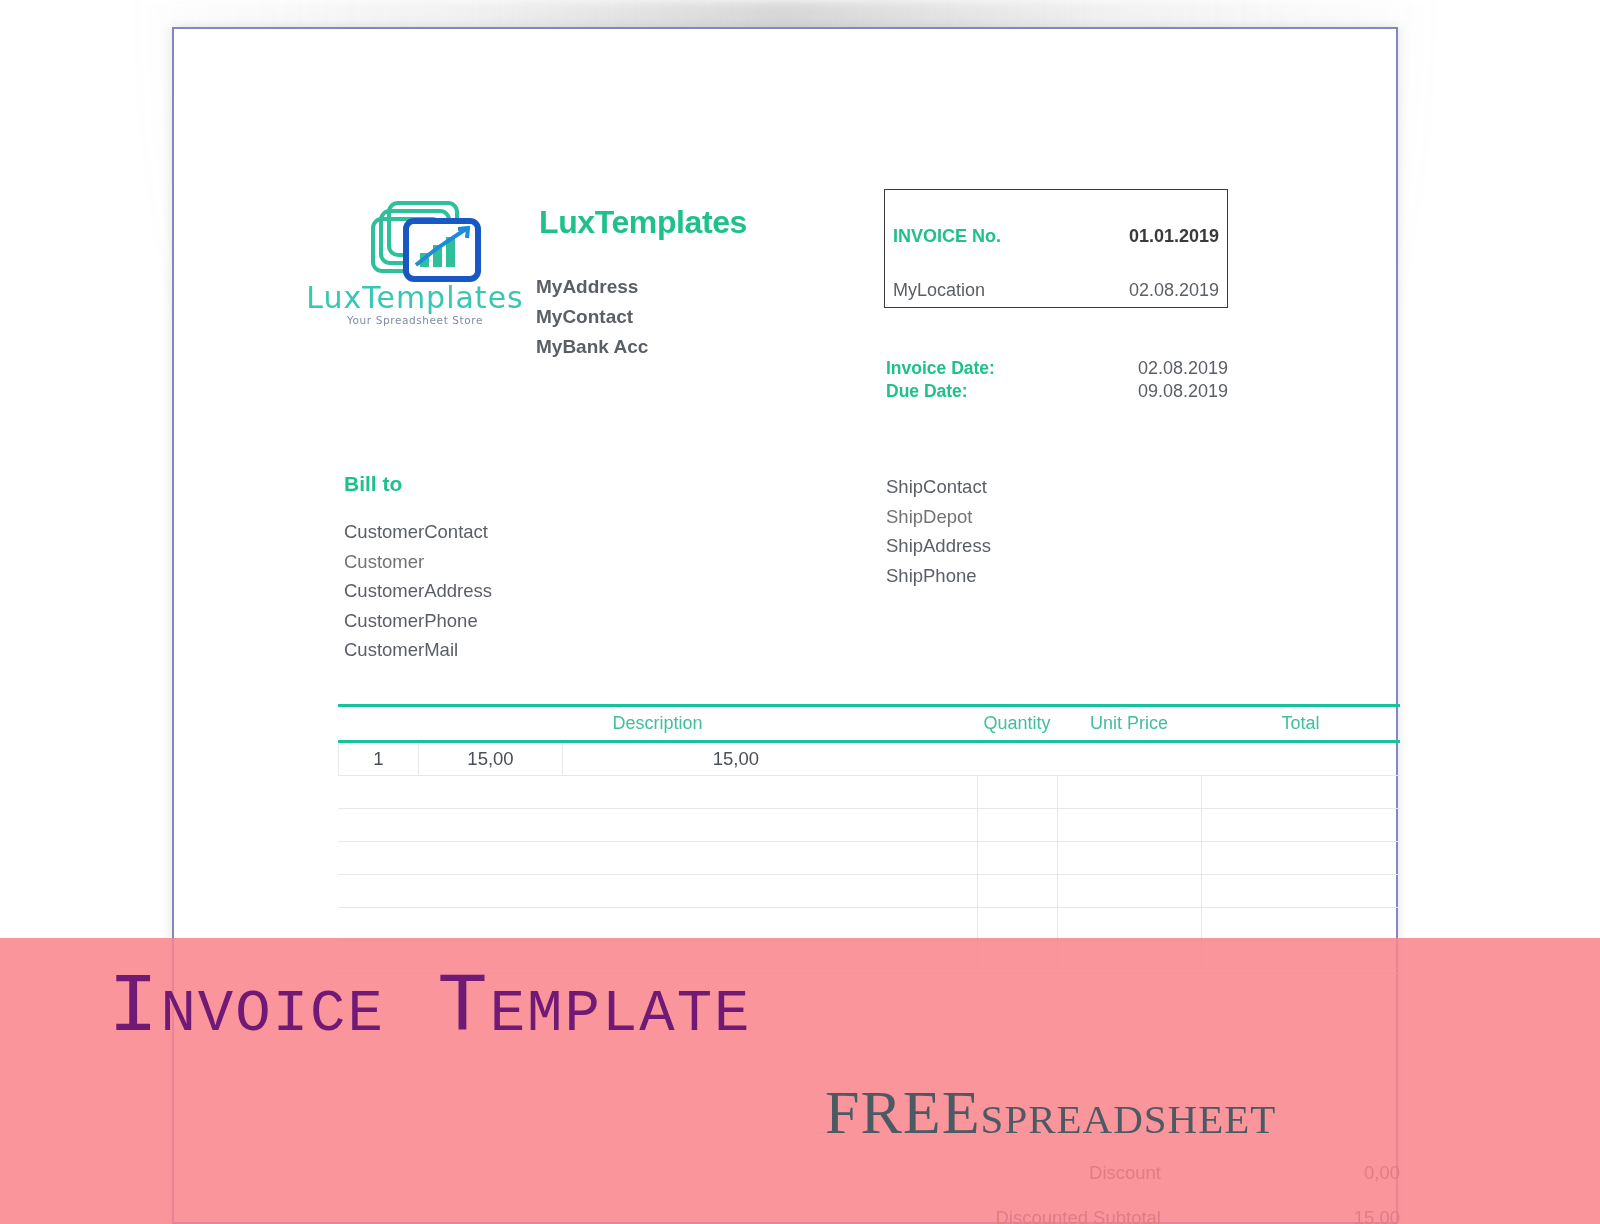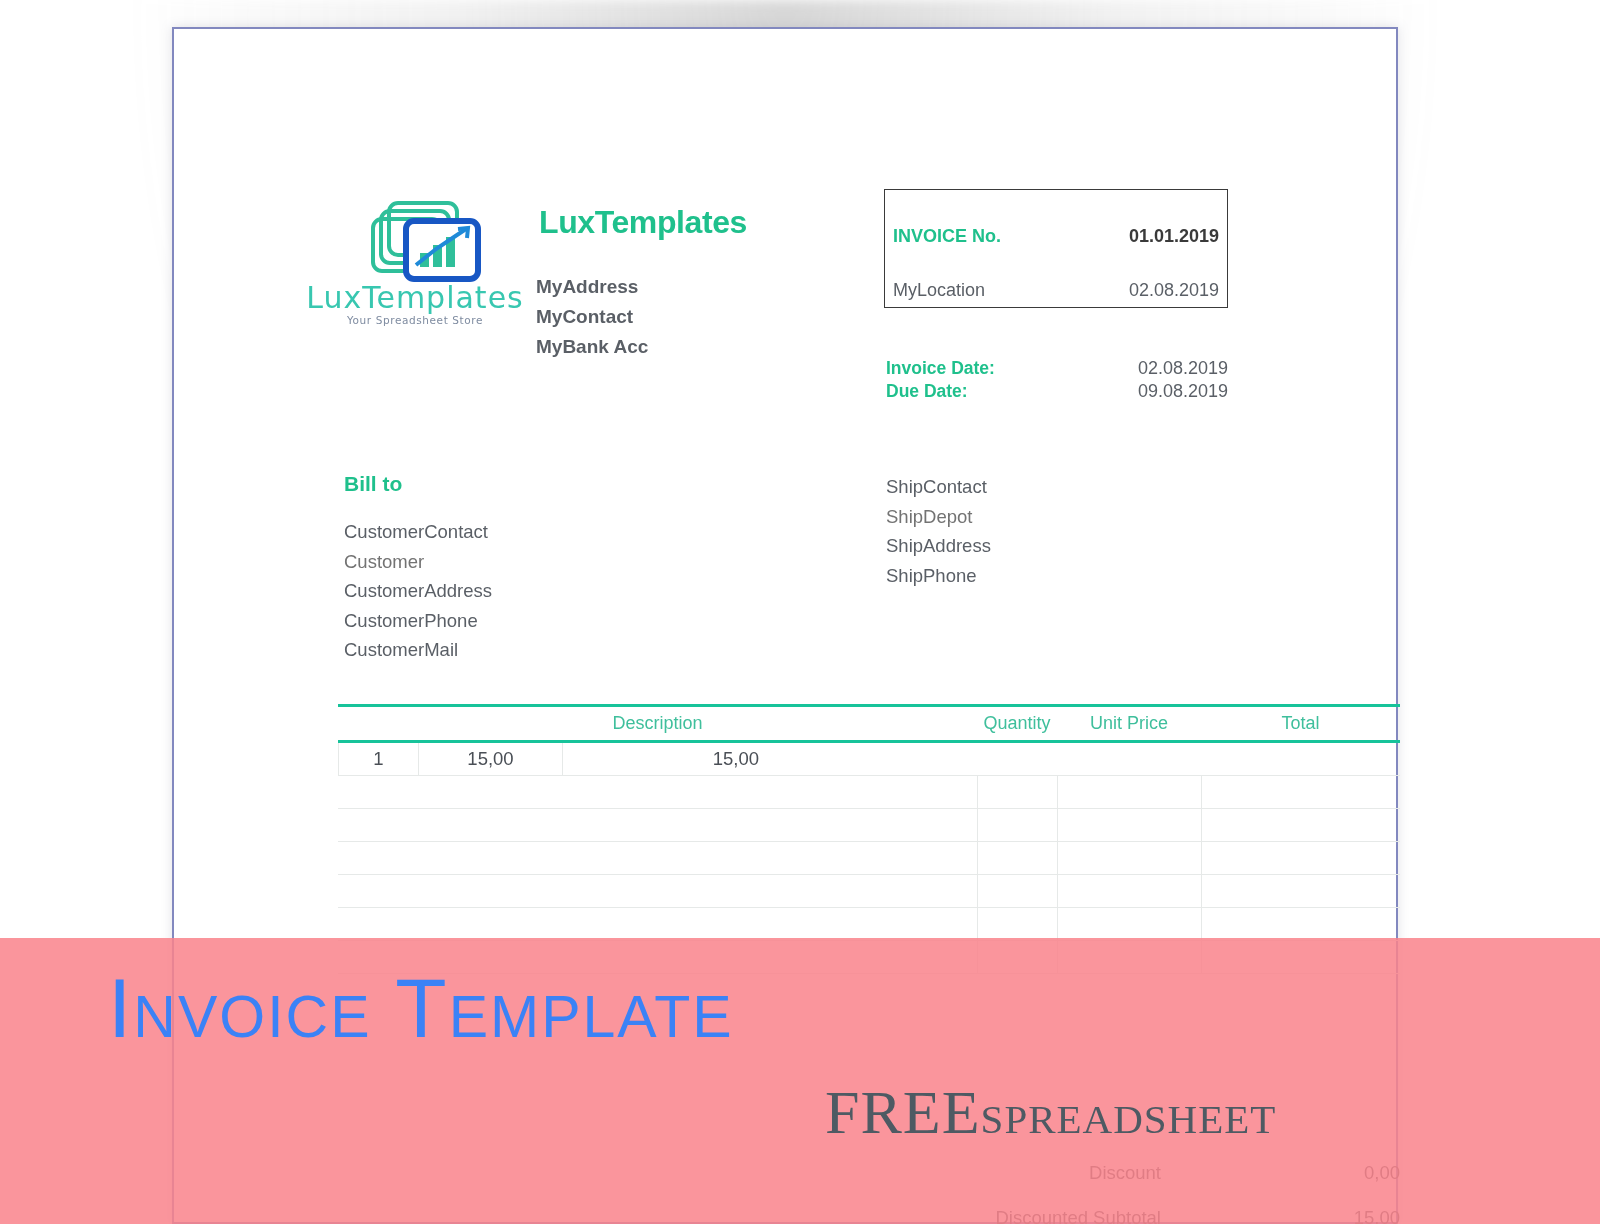--- a/index.html
+++ b/index.html
@@ -266,24 +266,24 @@
     left: 0;
     top: 938px;
     width: 1600px;
     height: 286px;
     background: rgba(249,132,140,0.86);
   }
   .banner-title {
     position: absolute;
     left: 108px;
     top: 28px;
-    font-family: Liberation Sans, sans-serif;
+    font-family: Liberation Mono, monospace;
     font-size: 84px;
     font-variant: small-caps;
-    color: #3b82f6;
+    color: #701a75;
     letter-spacing: 2px;
     line-height: 1;
     white-space: nowrap;
     text-align: center;
   }
   .banner-sub {
     position: absolute;
     left: 778px;
     top: 143px;
     font-family: "Liberation Serif", serif;

